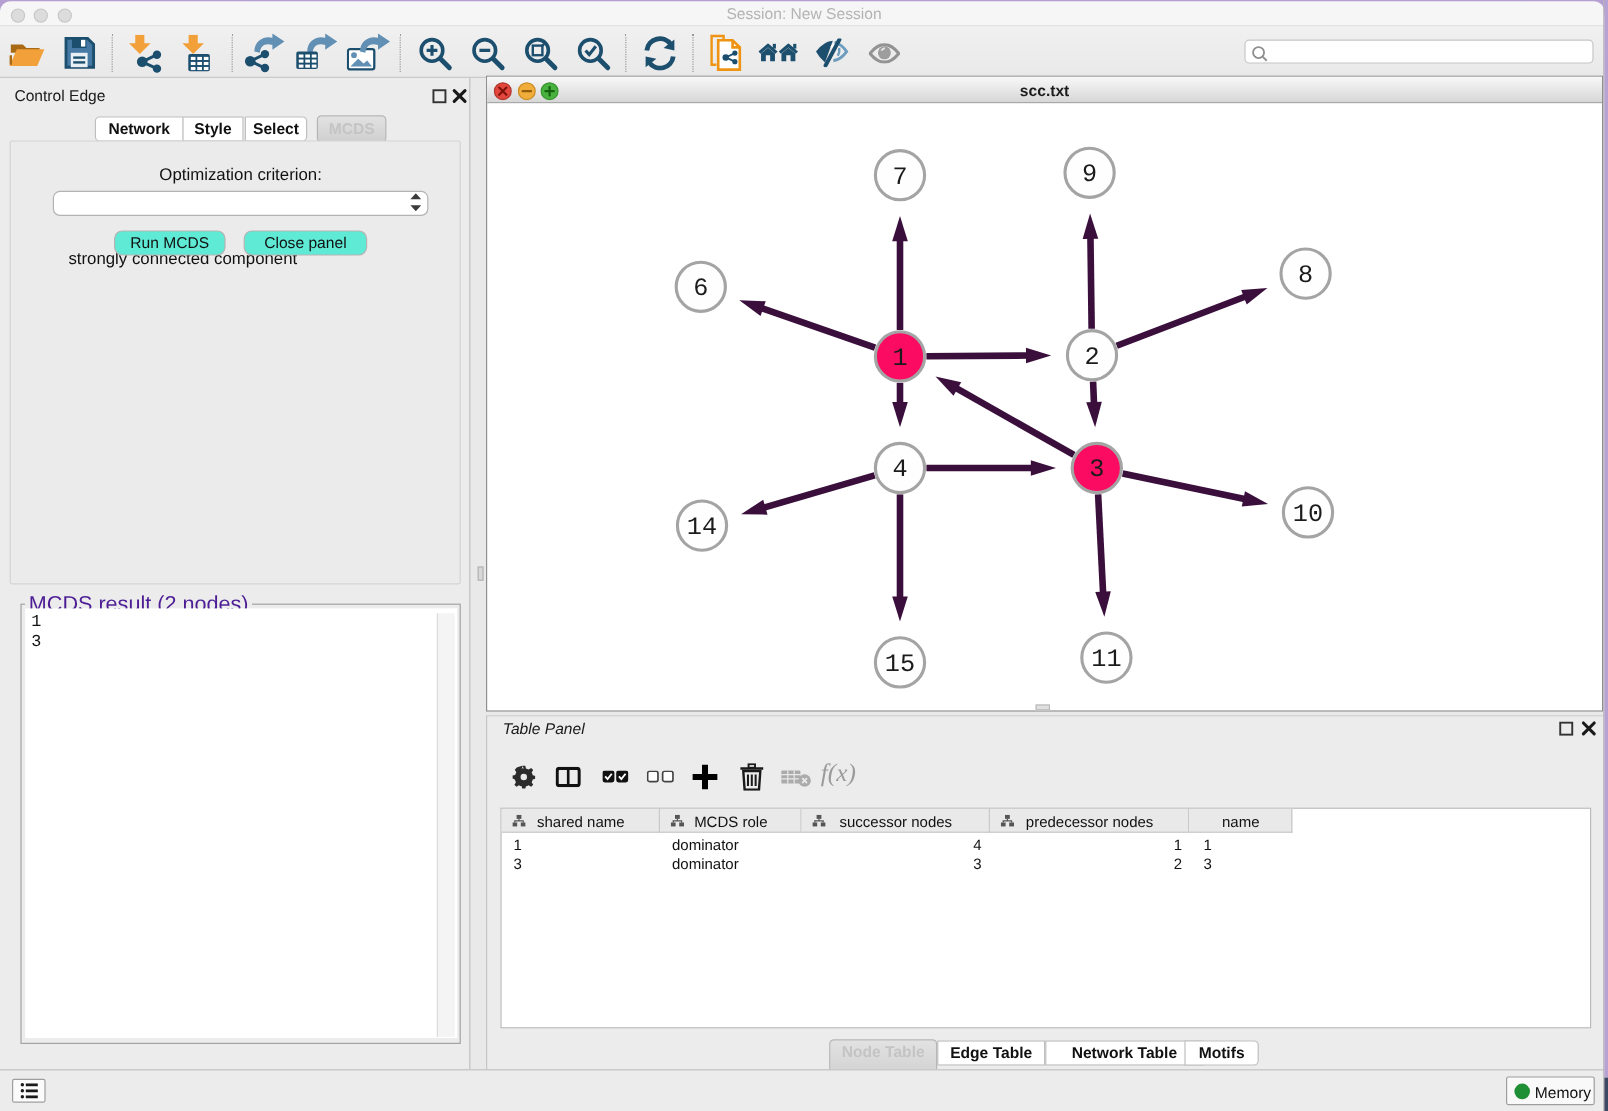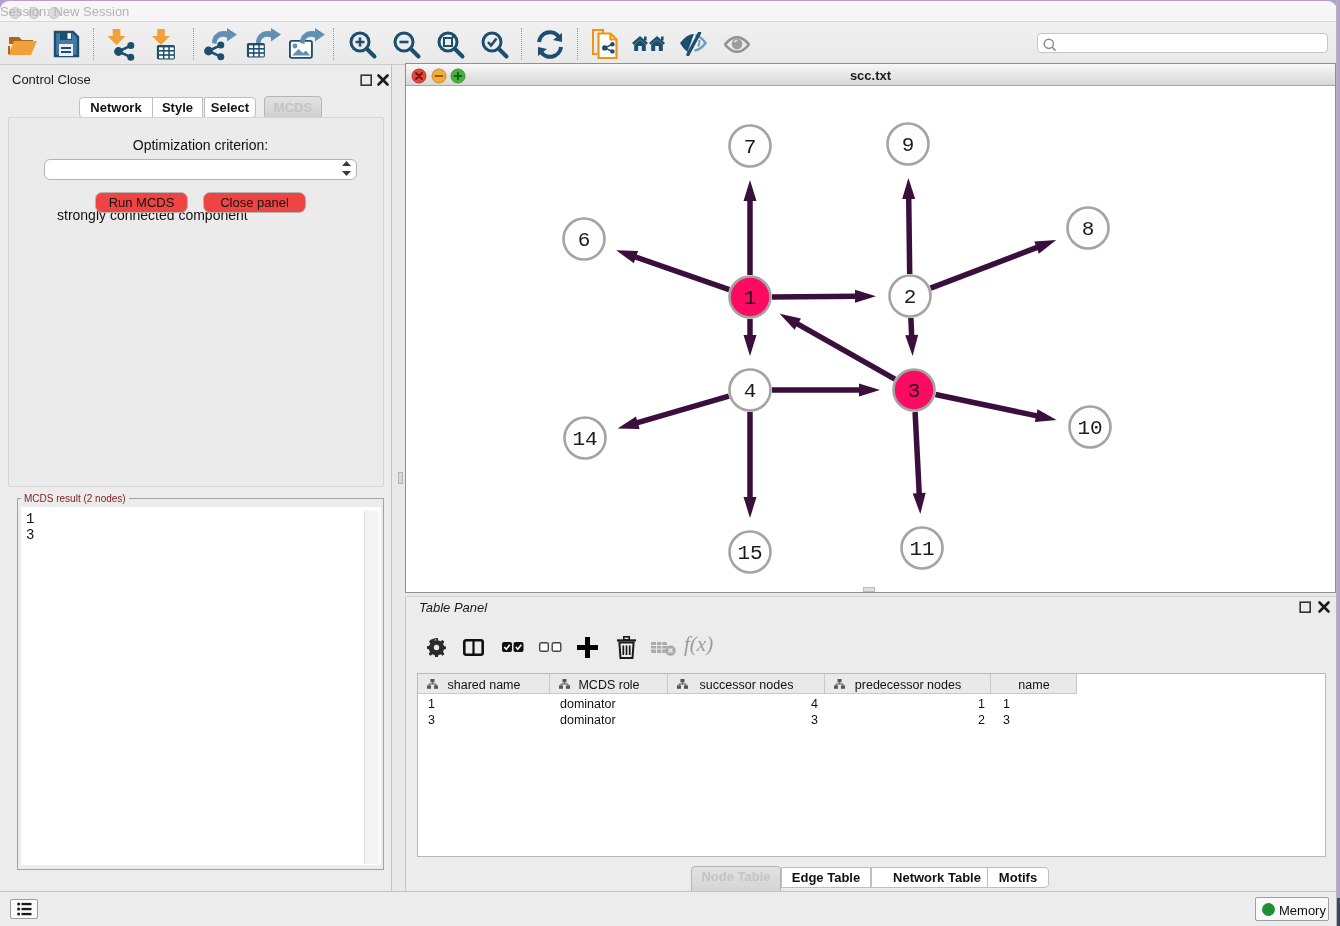--- a/index.html
+++ b/index.html
@@ -1,30 +1,30 @@
 <!DOCTYPE html>
 <html><head><meta charset="utf-8"><style>
 *{margin:0;padding:0;box-sizing:border-box;}
 html,body{width:1340px;height:926px;overflow:hidden;}
 body{font-family:"Liberation Sans",sans-serif;background:#e9e9e9;position:relative;}
 .abs{position:absolute;}
 .sep{position:absolute;width:0;border-left:1px dotted #9a9a9a;top:28px;height:32px;}
 .tab{position:absolute;height:21px;background:#fff;border:1px solid #bfbfbf;color:#111;
  font-size:13px;font-weight:700;text-align:center;line-height:19px;}
 .tabsel{background:linear-gradient(#e2e2e2,#cfcfcf);color:#c4c4c4;border-color:#b5b5b5;border-radius:4px;}
-.btn{position:absolute;background:#ef4444;border:1px solid #b5b5b5;border-radius:7px;
+.btn{position:absolute;background:#5eead4;border:1px solid #b5b5b5;border-radius:7px;
  font-size:13px;color:#111;text-align:center;}
 </style></head><body>
 
 <div class="abs" style="left:0;top:0;width:1340px;height:14px;background:#b59fd2;"></div>
 <div class="abs" style="left:0;top:1px;width:1337px;height:21px;background:#f6f6f6;border-radius:9px 9px 0 0;border-bottom:1px solid #d9d9d9;"></div>
 <div class="abs" style="left:8.5px;top:7px;width:12px;height:12px;border-radius:50%;background:#dcdcdc;border:1px solid #c8c8c8;"></div>
 <div class="abs" style="left:28px;top:7px;width:12px;height:12px;border-radius:50%;background:#dcdcdc;border:1px solid #c8c8c8;"></div>
 <div class="abs" style="left:48px;top:7px;width:12px;height:12px;border-radius:50%;background:#dcdcdc;border:1px solid #c8c8c8;"></div>
-<div class="abs" style="left:0;top:4px;width:1340px;height:16px;text-align:left;font-size:13px;color:#b3b3b3;">Session: New Session</div>
+<div class="abs" style="left:0;top:4px;width:1340px;height:16px;text-align:center;font-size:13px;color:#b3b3b3;">Session: New Session</div>
 <div class="abs" style="left:0;top:22px;width:1337px;height:43px;background:linear-gradient(#f0f0f0,#e9e9e9);border-bottom:1px solid #c9c9c9;"></div>
 <div class="sep" style="left:93px;"></div>
 <div class="sep" style="left:193px;"></div>
 <div class="sep" style="left:333px;"></div>
 <div class="sep" style="left:521px;"></div>
 <div class="sep" style="left:577px;"></div>
 <svg class="abs" style="left:7px;top:30px;" width="31" height="28" viewBox="0 0 31 28">
 <path d="M2 7 L12 7 L15 10 L26 10 L26 14 L2 14 Z" fill="#a96a15"></path>
 <path d="M1 25 L7 11 L30 11 L24 25 Z" fill="#f2a13a"></path>
 <path d="M2 24 L2 16" stroke="#a96a15" stroke-width="2"></path>
@@ -169,21 +169,21 @@
 <path d="M1 8.5 Q7 1.2 13 1.2 Q19 1.2 25 8.5 Q19 15.8 13 15.8 Q7 15.8 1 8.5 Z" fill="none" stroke="#939393" stroke-width="2.6"></path>
 <circle cx="13" cy="8" r="5.4" fill="#9d9d9d"></circle>
 <path d="M10.5 6.2 Q11.4 4.4 13.4 4.2" fill="none" stroke="#e6e6e6" stroke-width="1.6"></path>
   </svg>
 <div class="abs" style="left:1037px;top:33px;width:291px;height:20px;background:#fff;border:1px solid #c6c6c6;border-radius:4px;"></div>
 <svg class="abs" style="left:1043px;top:38px;" width="14" height="14" viewBox="0 0 14 14">
     <circle cx="5.8" cy="5.8" r="4.6" fill="none" stroke="#8e8e8e" stroke-width="1.5"></circle>
     <path d="M9.2 9.2 L12.6 12.6" stroke="#8e8e8e" stroke-width="1.6"></path>
   </svg>
 <div class="abs" style="left:0;top:65px;width:392px;height:826px;background:#ececec;border-right:1px solid #c0c0c0;"></div>
-<div class="abs" style="left:12px;top:72px;width:200px;height:16px;font-size:13px;color:#1a1a1a;">Control Close</div>
+<div class="abs" style="left:12px;top:72px;width:200px;height:16px;font-size:13px;color:#1a1a1a;">Control Edge</div>
 <svg class="abs" style="left:360px;top:74px;" width="13" height="13" viewBox="0 0 13 13">
     <rect x="1.2" y="1.2" width="10" height="10" fill="none" stroke="#333" stroke-width="1.6"></rect>
   </svg>
 <svg class="abs" style="left:376px;top:73px;" width="14" height="14" viewBox="0 0 14 14">
     <path d="M2.5 2.5 L11.5 11.5 M11.5 2.5 L2.5 11.5" stroke="#1a1a1a" stroke-width="2.6" stroke-linecap="round"></path>
   </svg>
 <div class="tab" style="left:79px;top:97px;width:74px;border-radius:4px 0 0 4px;">Network</div>
 <div class="tab" style="left:152px;top:97px;width:51px;">Style</div>
 <div class="tab" style="left:204px;top:97px;width:52px;border-radius:0 4px 4px 0;">Select</div>
 <div class="tab tabsel" style="left:264px;top:96px;width:58px;height:23px;line-height:21px;">MCDS</div>
@@ -191,21 +191,21 @@
 <div class="abs" style="left:8px;top:137px;width:385px;height:16px;text-align:center;font-size:14px;color:#111;">Optimization criterion:</div>
 <div class="abs" style="left:44px;top:159px;width:313px;height:21px;background:#fff;border:1px solid #b3b3b3;border-radius:6px;"></div>
 <div class="abs" style="left:57px;top:162px;width:280px;height:15px;font-size:14px;color:#111;margin-top:45px;">strongly connected component</div>
 <svg class="abs" style="left:341px;top:161px;" width="11" height="15" viewBox="0 0 11 15">
     <path d="M5.5 0 L10 5 H1 Z" fill="#3a3a3a"></path>
     <path d="M5.5 15 L1 10 H10 Z" fill="#3a3a3a"></path>
   </svg>
 <div class="btn" style="left:95px;top:192px;width:93px;height:21px;line-height:19px;">Run MCDS</div>
 <div class="btn" style="left:203px;top:192px;width:103px;height:21px;line-height:19px;">Close panel</div>
 <fieldset class="abs" style="left:17px;top:493px;width:367px;height:377px;border:1px solid #a3a3a3;">
-    <legend style="margin-left:3px;padding:0 3px;font-size:10px;color:#7f1d1d;">MCDS result (2 nodes)</legend>
+    <legend style="margin-left:3px;padding:0 3px;font-size:18px;color:#4c1d95;">MCDS result (2 nodes)</legend>
   </fieldset>
 <div class="abs" style="left:21px;top:507px;width:360px;height:358px;background:#fff;"></div>
 <div class="abs" style="left:364px;top:511px;width:15px;height:353px;background:#f4f4f4;border-left:1px solid #dcdcdc;"></div>
 <div class="abs" style="left:26px;top:511px;font-family:'Liberation Mono',monospace;font-size:14px;line-height:16px;color:#111;">1<br>3</div>
 <div class="abs" style="left:405px;top:63px;width:931px;height:530px;border:1px solid #8f8f8f;background:#fff;"></div>
 <div class="abs" style="left:406px;top:64px;width:929px;height:22px;background:linear-gradient(#f8f8f8,#d7d7d7);border-bottom:1px solid #a8a8a8;"></div>
 <div class="abs" style="left:406px;top:68px;width:929px;height:15px;text-align:center;font-size:13px;font-weight:700;color:#1c1c1c;">scc.txt</div>
 <svg class="abs" style="left:411px;top:68px;" width="16" height="16" viewBox="0 0 16 16">
     <circle cx="8" cy="8" r="7" fill="#e2463d" stroke="#b2382e" stroke-width="1"></circle>
     <path d="M5 5 L11 11 M11 5 L5 11" stroke="#7e120b" stroke-width="1.8" stroke-linecap="round"></path>

